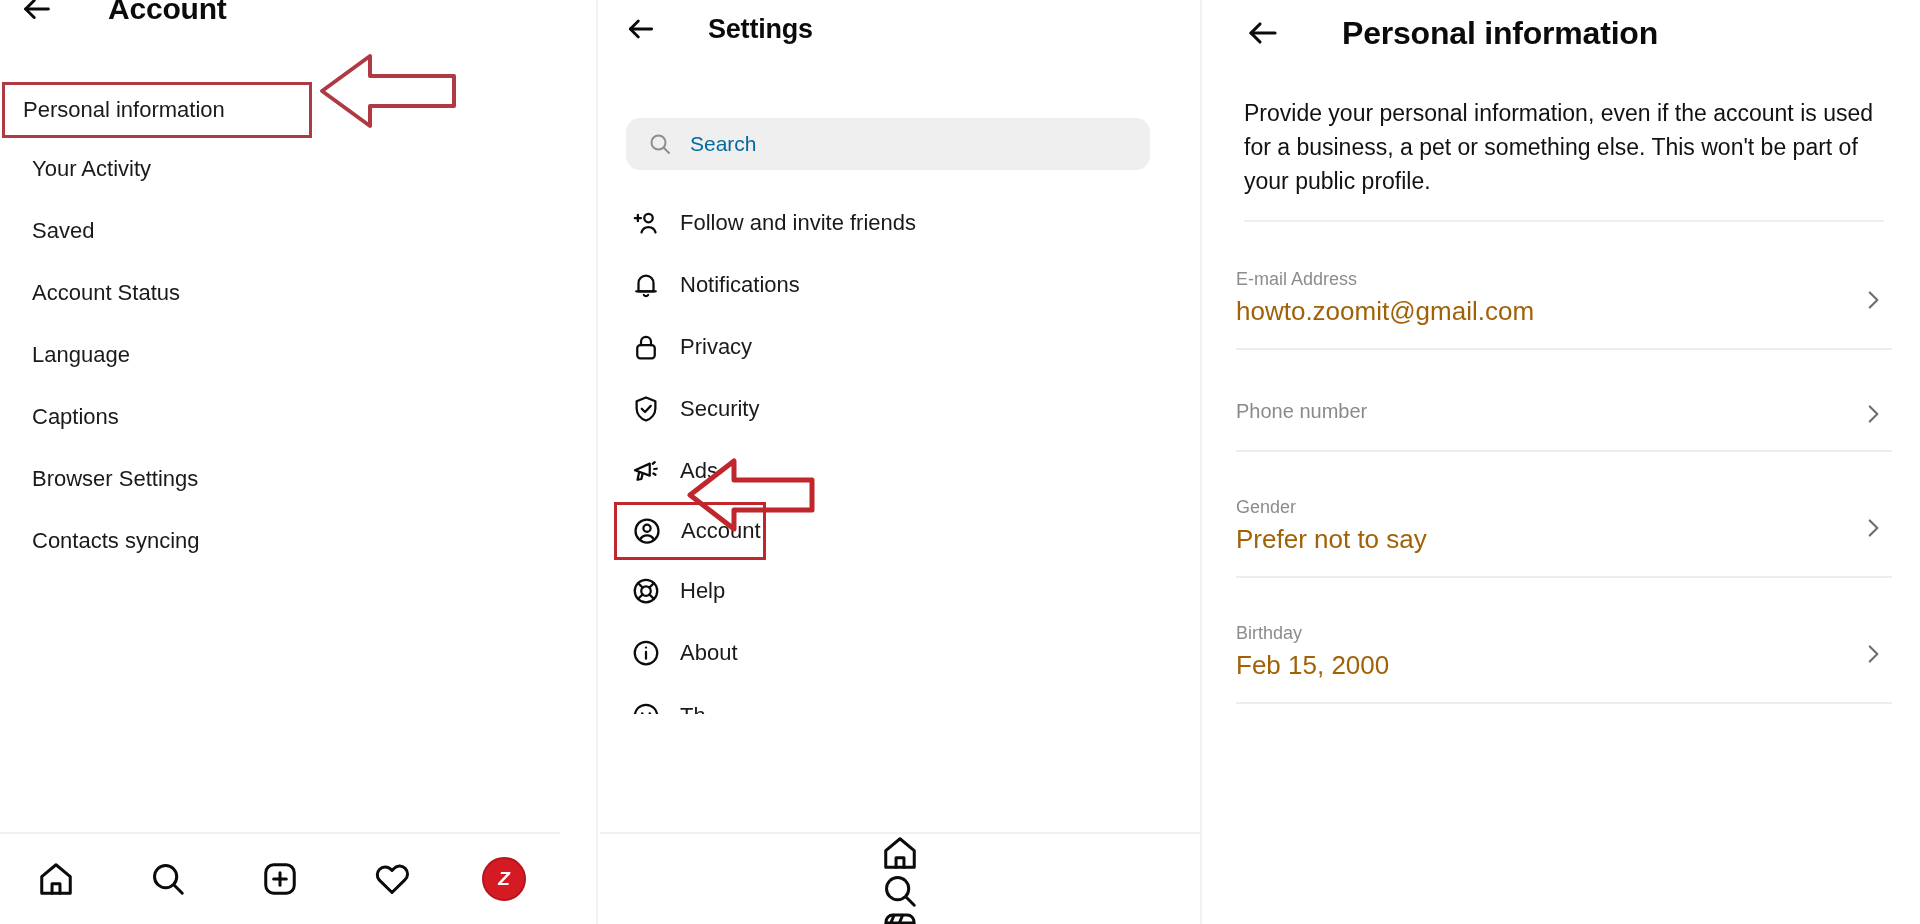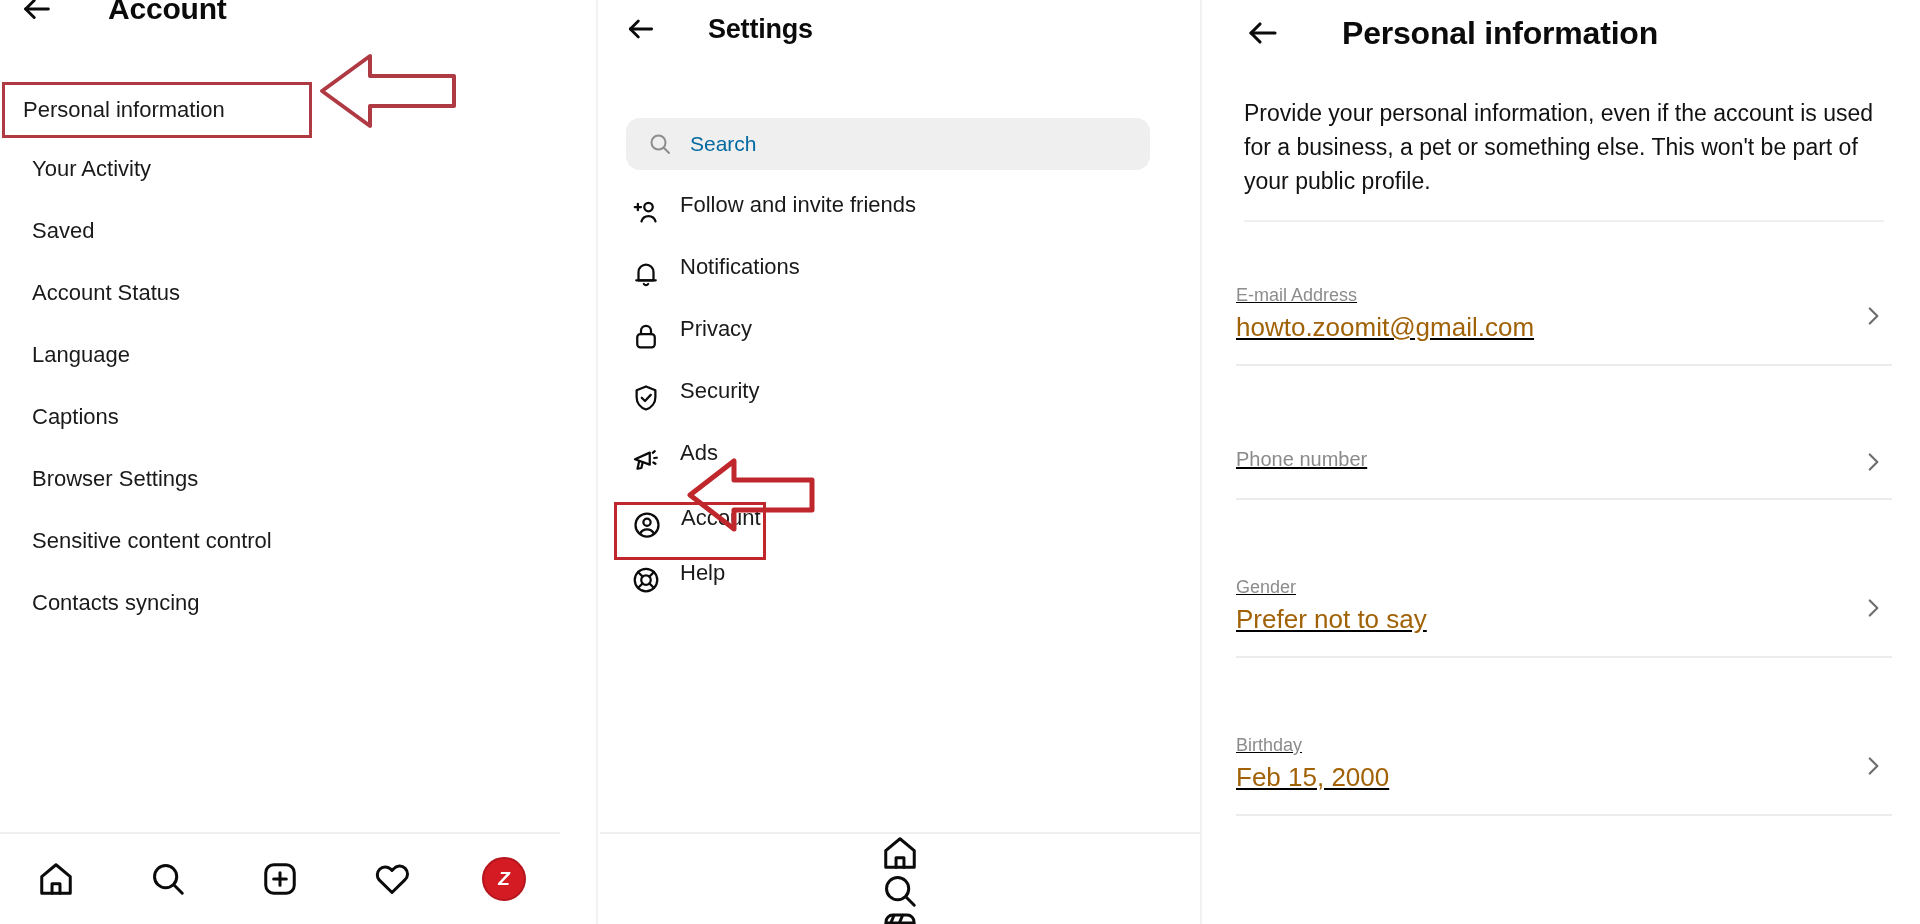--- a/index.html
+++ b/index.html
@@ -132,20 +132,21 @@
     cursor: text;
   }
   .search-bar .sb-icon { margin-right: 18px; display:flex; }
   .search-bar .sb-ph { font-size: 21px; color: #0369a1; }
 
   .settings-list { position: absolute; left: 0; top: 192px; width: 600px; }
   .set-item {
     position: relative;
     height: 62px;
     display: flex;
+    align-items: center;
     padding-left: 26px;
     cursor: pointer;
   }
   .set-item .si-icon {
     width: 40px; height: 40px;
     display: flex; align-items: center; justify-content: center;
     margin-right: 14px;
     flex: none;
   }
   .set-item .si-label { font-size: 22px; color: #1a1a1a; }
@@ -174,26 +175,25 @@
     font-size: 23px;
     line-height: 34px;
     color: #121212;
     border-bottom: 2px solid #efefef;
     padding-bottom: 22px;
   }
 
   .pi-fields { position: absolute; left: 0; top: 252px; width: 712px; }
   .pi-row {
     position: relative;
-    margin: 16px 28px;
+    margin: 0 28px;
     padding: 14px 0 18px 0;
     border-bottom: 2px solid #ececec;
     cursor: pointer;
     min-height: 74px;
-    text-decoration: underline;
   }
   .pi-row .pi-label {
     font-size: 18px;
     color: #8c8c8c;
     line-height: 26px;
   }
   .pi-row .pi-value {
     font-size: 26px;
     color: #a16207;
     line-height: 38px;
@@ -245,23 +245,20 @@
         <span>Account Status</span>
       </div>
       <div class="acct-item">
         <span>Language</span>
       </div>
       <div class="acct-item">
         <span>Captions</span>
       </div>
       <div class="acct-item">
         <span>Browser Settings</span>
-      </div>
-      <div class="acct-item">
-        <span>Sensitive content control</span>
       </div>
       <div class="acct-item">
         <span>Contacts syncing</span>
       </div>
     </div>
 
     <div class="callout-arrow" style="left:318px; top:50px;">
       <svg width="140" height="82" viewBox="0 0 140 82" fill="none" stroke="#b03a43" stroke-width="4" stroke-linejoin="round">
         <polygon points="4,41 52,6 52,26 136,26 136,56 52,56 52,76"></polygon>
       </svg>
@@ -400,20 +397,30 @@
               <circle cx="12" cy="12" r="3.8"></circle>
             <line x1="5.6" y1="5.6" x2="9.3" y2="9.3"></line>
               <line x1="14.7" y1="14.7" x2="18.4" y2="18.4"></line>
             <line x1="18.4" y1="5.6" x2="14.7" y2="9.3"></line>
               <line x1="9.3" y1="14.7" x2="5.6" y2="18.4"></line>
           </svg>
         </span>
         <span class="si-label">Help</span>
       </div>
 
+      <div class="set-item">
+        <span class="si-icon">
+          <svg width="30" height="30" viewBox="0 0 24 24" fill="none" stroke="#0b0b0b" stroke-width="1.8" stroke-linecap="round" stroke-linejoin="round">
+            <circle cx="12" cy="12" r="9"></circle>
+              <line x1="12" y1="11" x2="12" y2="16.5"></line>
+            <circle cx="12" cy="7.6" r="0.9" fill="#0b0b0b" stroke="none"></circle>
+          </svg>
+        </span>
+        <span class="si-label">About</span>
+      </div>
 
       <div class="set-item clipped">
         <span class="si-icon">
           <svg width="30" height="30" viewBox="0 0 24 24" fill="none" stroke="#0b0b0b" stroke-width="1.8" stroke-linecap="round" stroke-linejoin="round">
             <circle cx="12" cy="12" r="9"></circle>
               <circle cx="9" cy="10" r="1" fill="#0b0b0b" stroke="none"></circle>
             <circle cx="15" cy="10" r="1" fill="#0b0b0b" stroke="none"></circle>
           </svg>
         </span>
         <span class="si-label">Th</span>

